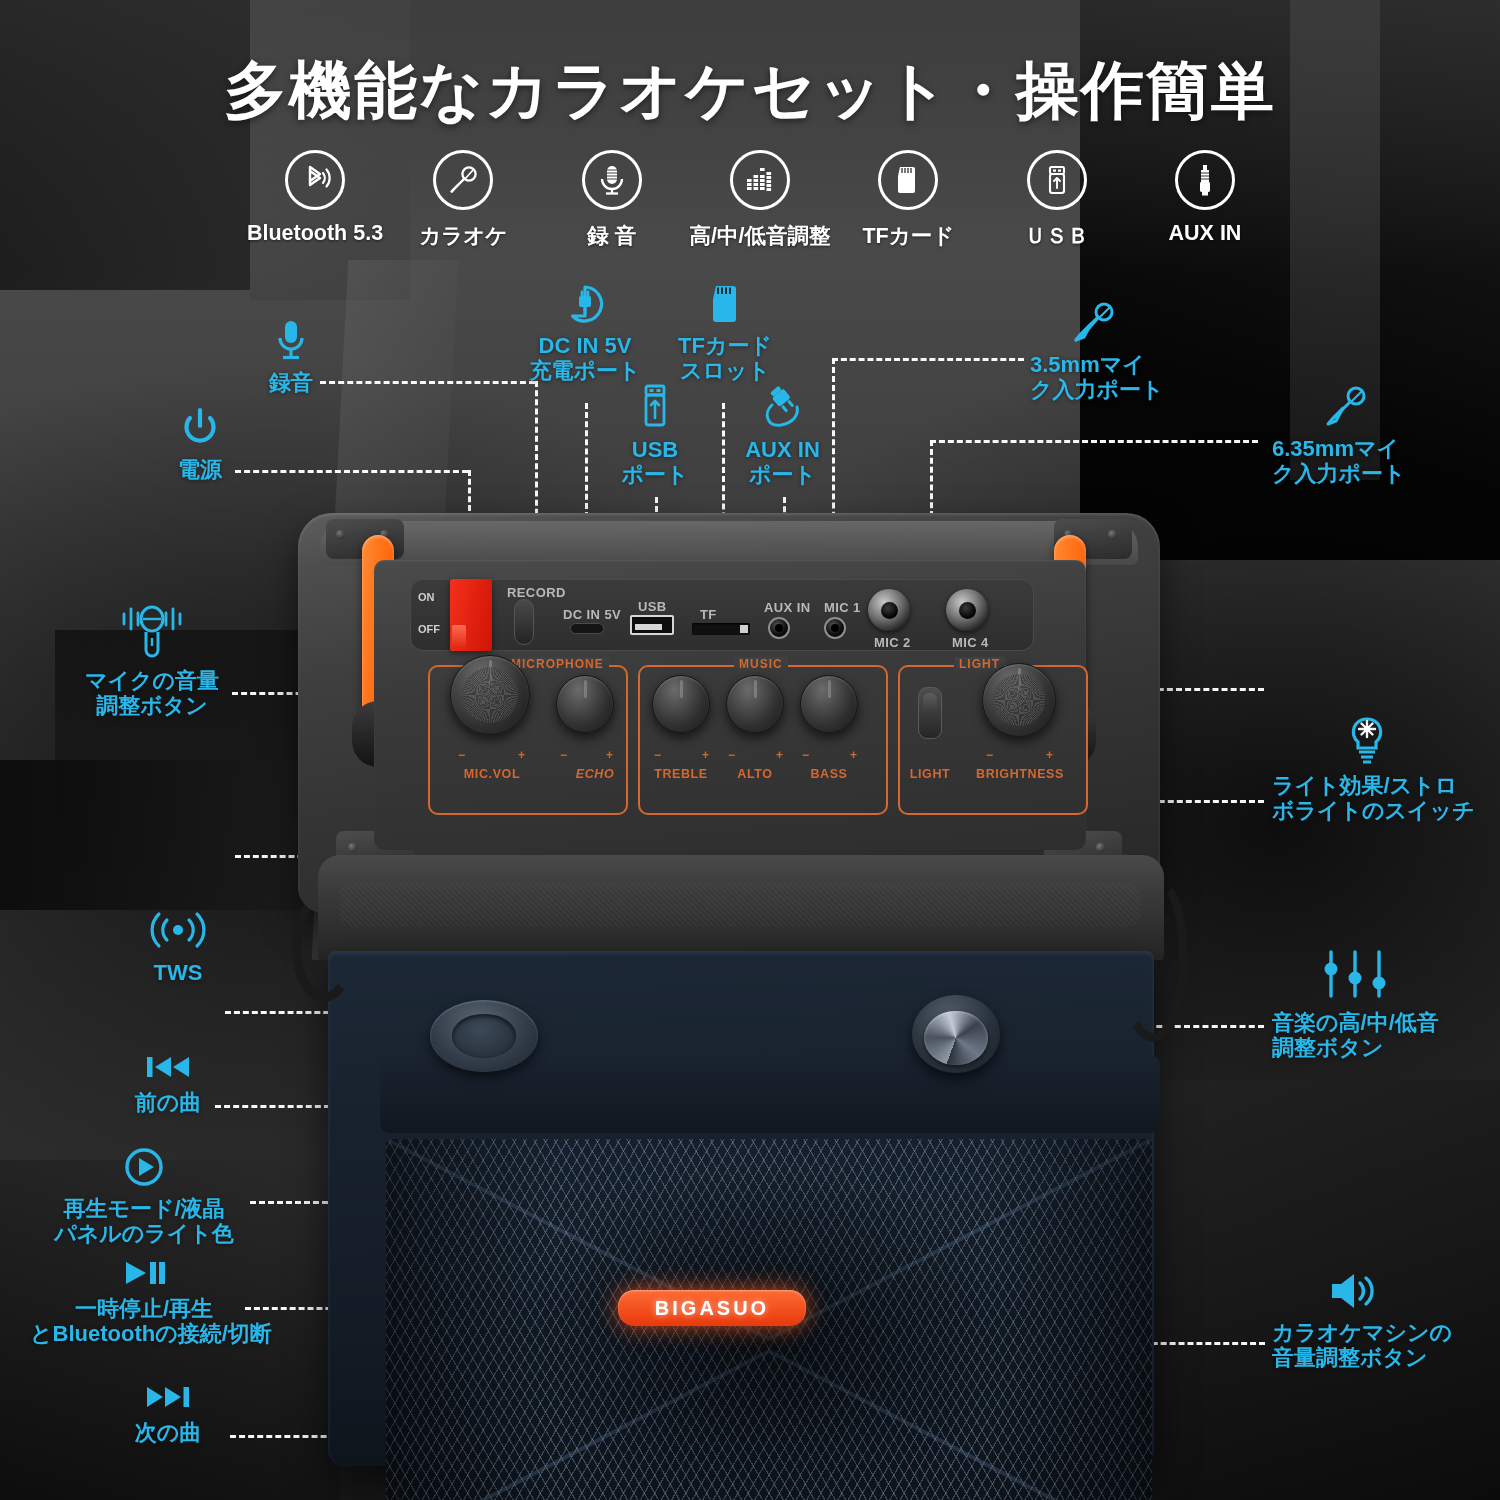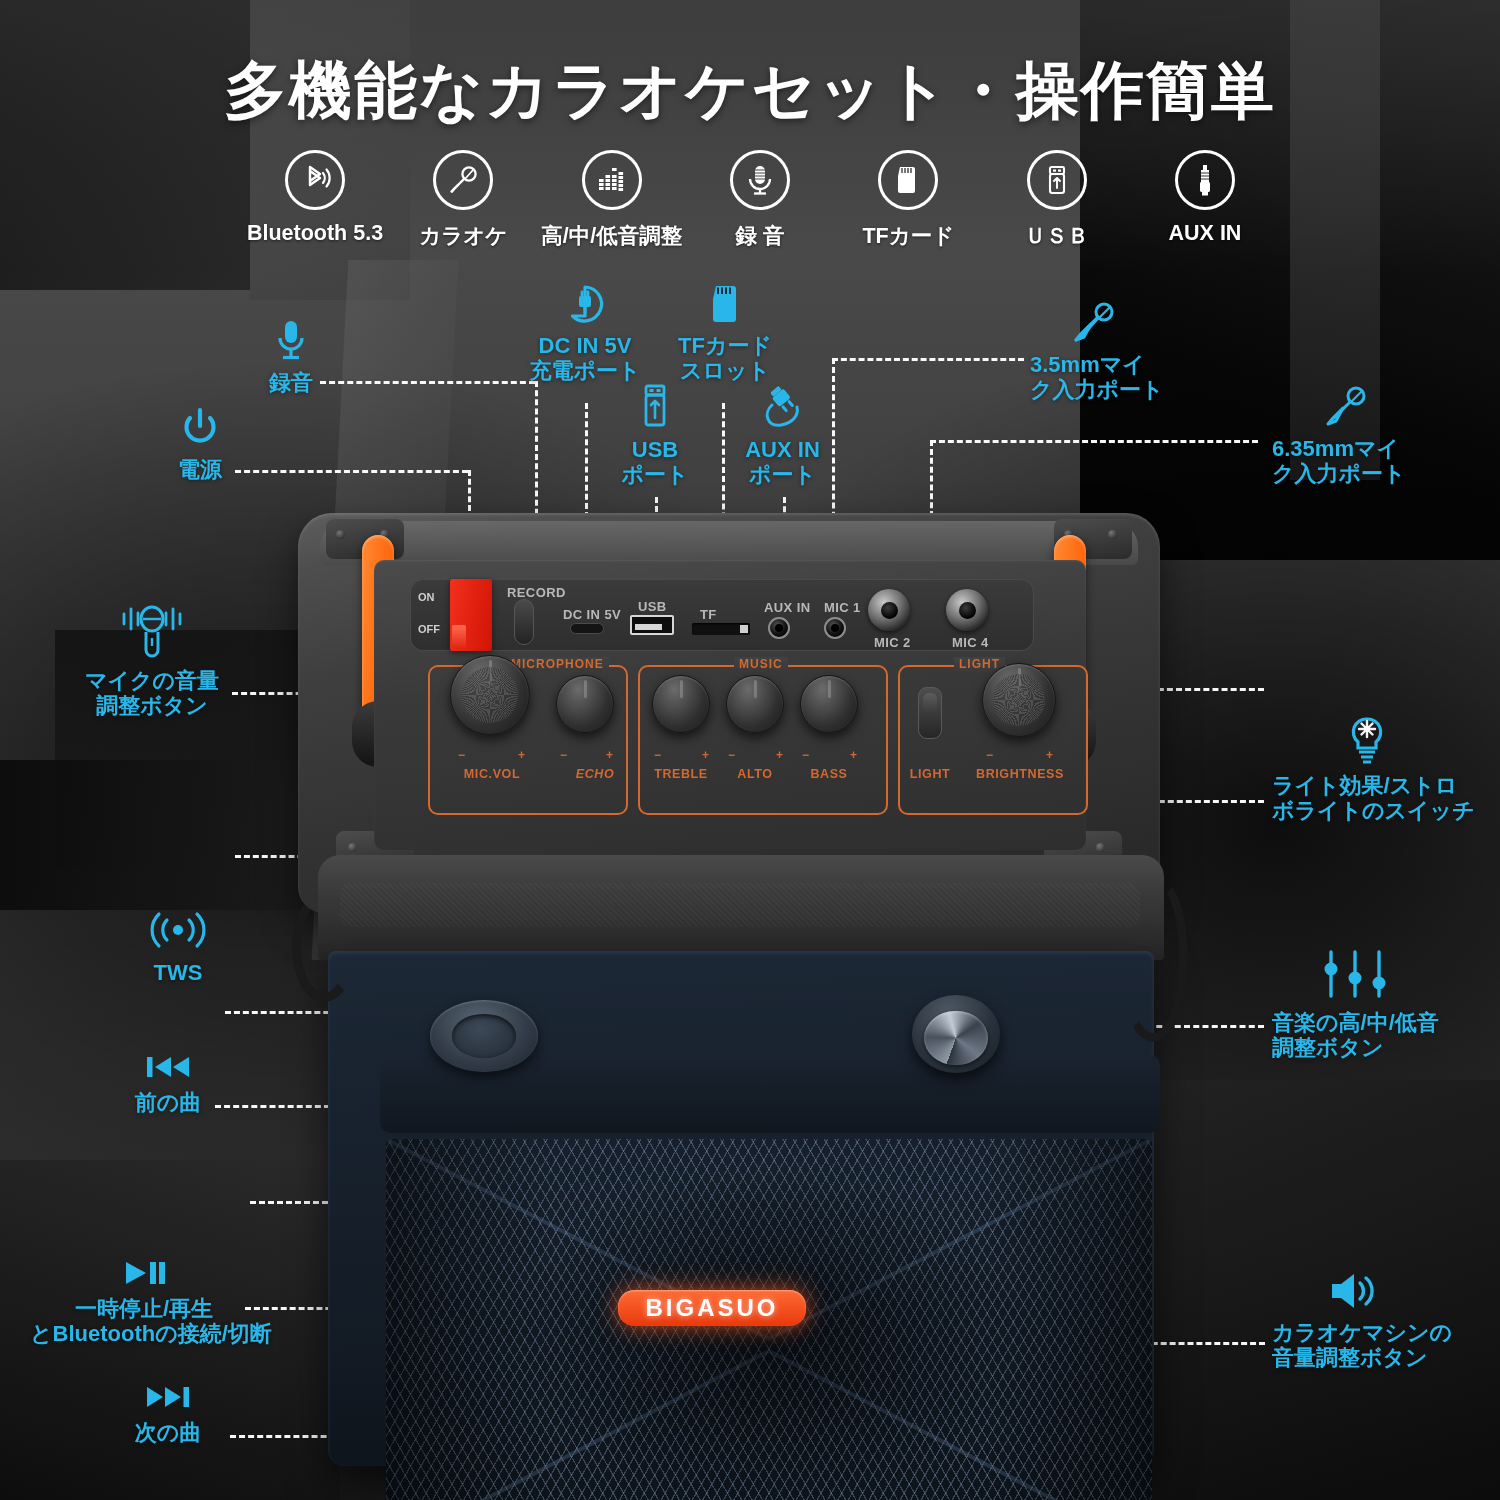--- a/index.html
+++ b/index.html
@@ -203,21 +203,21 @@
       radial-gradient(ellipse 46% 58% at 50% 48%, rgba(0,0,0,.55), rgba(0,0,0,0) 72%),
       linear-gradient(90deg, rgba(0,0,0,.45), rgba(0,0,0,0) 22%, rgba(0,0,0,0) 78%, rgba(0,0,0,.45));
   }
   .bu-x { position:absolute; inset:0; opacity:.33; }
   .logo {
     position:absolute; left:618px; top:1290px; width:188px; height:36px;
     background:linear-gradient(180deg,#ff6b34,#e8390c);
     border-radius:16px; display:flex; align-items:center; justify-content:center;
     box-shadow:0 0 22px rgba(255,90,30,.75), inset 0 1px 2px rgba(255,255,255,.4);
   }
-  .logo span { color:#fff; font-size:24px; font-weight:bold; letter-spacing:3px;
+  .logo span { color:#fff; font-size:20px; font-weight:bold; letter-spacing:3px;
     text-shadow:0 0 6px rgba(255,255,255,.6); }
   .dpad { position:absolute; left:430px; top:1000px; width:108px; height:72px; }
   .dpad-ring { position:absolute; inset:0; border-radius:50%;
     background:radial-gradient(ellipse at 45% 32%,#5a6674,#333d49 55%,#1a222c);
     box-shadow:0 5px 12px rgba(0,0,0,.6), inset 0 1px 2px rgba(180,205,230,.3); }
   .dpad-in { position:absolute; left:20%; top:20%; width:60%; height:60%;
     border-radius:50%; background:radial-gradient(ellipse at 45% 35%,#3d4957,#202933);
     box-shadow:inset 0 2px 5px rgba(0,0,0,.7); }
   .bknob { position:absolute; left:912px; top:995px; width:88px; height:78px; }
   .bknob-o { position:absolute; inset:0; border-radius:50%;
@@ -267,20 +267,38 @@
     <div class="feat">
       <div class="feat-circ">
         <svg width="36" height="36" viewBox="0 0 36 36">
           <circle cx="24" cy="12" r="6.6" fill="none" stroke="#fff" stroke-width="2.3"></circle>
           <line x1="20" y1="17" x2="28" y2="8" stroke="#fff" stroke-width="1.7"></line>
           <path d="M19.4 16.6 L8.5 27.5 L6.5 29.5 L8.5 27.5 L19.4 16.6 Z" fill="none" stroke="#fff" stroke-width="2.3" stroke-linejoin="round"></path>
           <path d="M13 23 L9 27 L7 29.5" stroke="#fff" stroke-width="2.3" stroke-linecap="round" fill="none"></path>
         </svg>
       </div>
       <div class="feat-label">カラオケ</div>
+    </div>
+
+    <div class="feat">
+      <div class="feat-circ">
+        <svg width="34" height="34" viewBox="0 0 34 34">
+          <rect x="12" y="3" width="10" height="18" rx="5" fill="#fff"></rect>
+          <g stroke="#555" stroke-width="1.1">
+            <line x1="12" y1="7" x2="22" y2="7"></line>
+              <line x1="12" y1="10" x2="22" y2="10"></line>
+            <line x1="12" y1="13" x2="22" y2="13"></line>
+              <line x1="12" y1="16" x2="22" y2="16"></line>
+          </g>
+          <path d="M7 16 A10 10 0 0 0 27 16" fill="none" stroke="#fff" stroke-width="2.3"></path>
+          <line x1="17" y1="26" x2="17" y2="30" stroke="#fff" stroke-width="2.3"></line>
+          <line x1="11" y1="30.5" x2="23" y2="30.5" stroke="#fff" stroke-width="2.3"></line>
+        </svg>
+      </div>
+      <div class="feat-label">録 音</div>
     </div>
 
     <div class="feat">
       <div class="feat-circ">
         <svg width="34" height="34" viewBox="0 0 34 34">
           <g fill="#fff">
             <rect x="4" y="16" width="4.6" height="3"></rect>
               <rect x="4" y="20" width="4.6" height="3"></rect>
               <rect x="4" y="24" width="4.6" height="3"></rect>
             <rect x="10.5" y="12" width="4.6" height="3"></rect>
@@ -298,38 +316,20 @@
               <rect x="23.5" y="21" width="4.6" height="3"></rect>
               <rect x="23.5" y="25" width="4.6" height="3"></rect>
           </g>
         </svg>
       </div>
       <div class="feat-label">高/中/低音調整</div>
     </div>
 
     <div class="feat">
       <div class="feat-circ">
-        <svg width="34" height="34" viewBox="0 0 34 34">
-          <rect x="12" y="3" width="10" height="18" rx="5" fill="#fff"></rect>
-          <g stroke="#555" stroke-width="1.1">
-            <line x1="12" y1="7" x2="22" y2="7"></line>
-              <line x1="12" y1="10" x2="22" y2="10"></line>
-            <line x1="12" y1="13" x2="22" y2="13"></line>
-              <line x1="12" y1="16" x2="22" y2="16"></line>
-          </g>
-          <path d="M7 16 A10 10 0 0 0 27 16" fill="none" stroke="#fff" stroke-width="2.3"></path>
-          <line x1="17" y1="26" x2="17" y2="30" stroke="#fff" stroke-width="2.3"></line>
-          <line x1="11" y1="30.5" x2="23" y2="30.5" stroke="#fff" stroke-width="2.3"></line>
-        </svg>
-      </div>
-      <div class="feat-label">録 音</div>
-    </div>
-
-    <div class="feat">
-      <div class="feat-circ">
         <svg width="32" height="32" viewBox="0 0 32 32">
           <path d="M8 3 h13 a2 2 0 0 1 2 2 v22 a2 2 0 0 1 -2 2 h-13 a2 2 0 0 1 -2 -2 v-15 z" fill="#fff"></path>
           <g stroke="#555" stroke-width="1.6">
             <line x1="10" y1="4" x2="10" y2="9"></line>
               <line x1="13" y1="4" x2="13" y2="9"></line>
             <line x1="16" y1="4" x2="16" y2="9"></line>
               <line x1="19" y1="4" x2="19" y2="9"></line>
           </g>
         </svg>
       </div>
@@ -635,20 +635,30 @@
     <span class="ico">
       <svg width="56" height="30" viewBox="0 0 56 30">
         <rect x="7" y="5" width="5.5" height="20" fill="#29b6e8"></rect>
         <path d="M31 5 L31 25 L15 15 Z" fill="#29b6e8"></path>
         <path d="M49 5 L49 25 L33 15 Z" fill="#29b6e8"></path>
       </svg>
     </span>
     <span class="ctxt">前の曲</span>
   </div>
 
+  <div class="callout c-center" style="left:40px; top:1146px; width:208px;">
+    <span class="ico">
+      <svg width="42" height="42" viewBox="0 0 42 42">
+        <circle cx="21" cy="21" r="17" fill="none" stroke="#29b6e8" stroke-width="3.4"></circle>
+        <path d="M16 12 L31 21 L16 30 Z" fill="#29b6e8"></path>
+      </svg>
+    </span>
+    <span class="ctxt">再生モード/液晶</span>
+    <span class="ctxt">パネルのライト色</span>
+  </div>
 
   <div class="callout c-center" style="left:30px; top:1258px; width:228px;">
     <span class="ico">
       <svg width="56" height="30" viewBox="0 0 56 30">
         <path d="M10 4 L30 15 L10 26 Z" fill="#29b6e8"></path>
         <rect x="34" y="4" width="6" height="22" fill="#29b6e8"></rect>
         <rect x="43" y="4" width="6" height="22" fill="#29b6e8"></rect>
       </svg>
     </span>
     <span class="ctxt">一時停止/再生</span>

